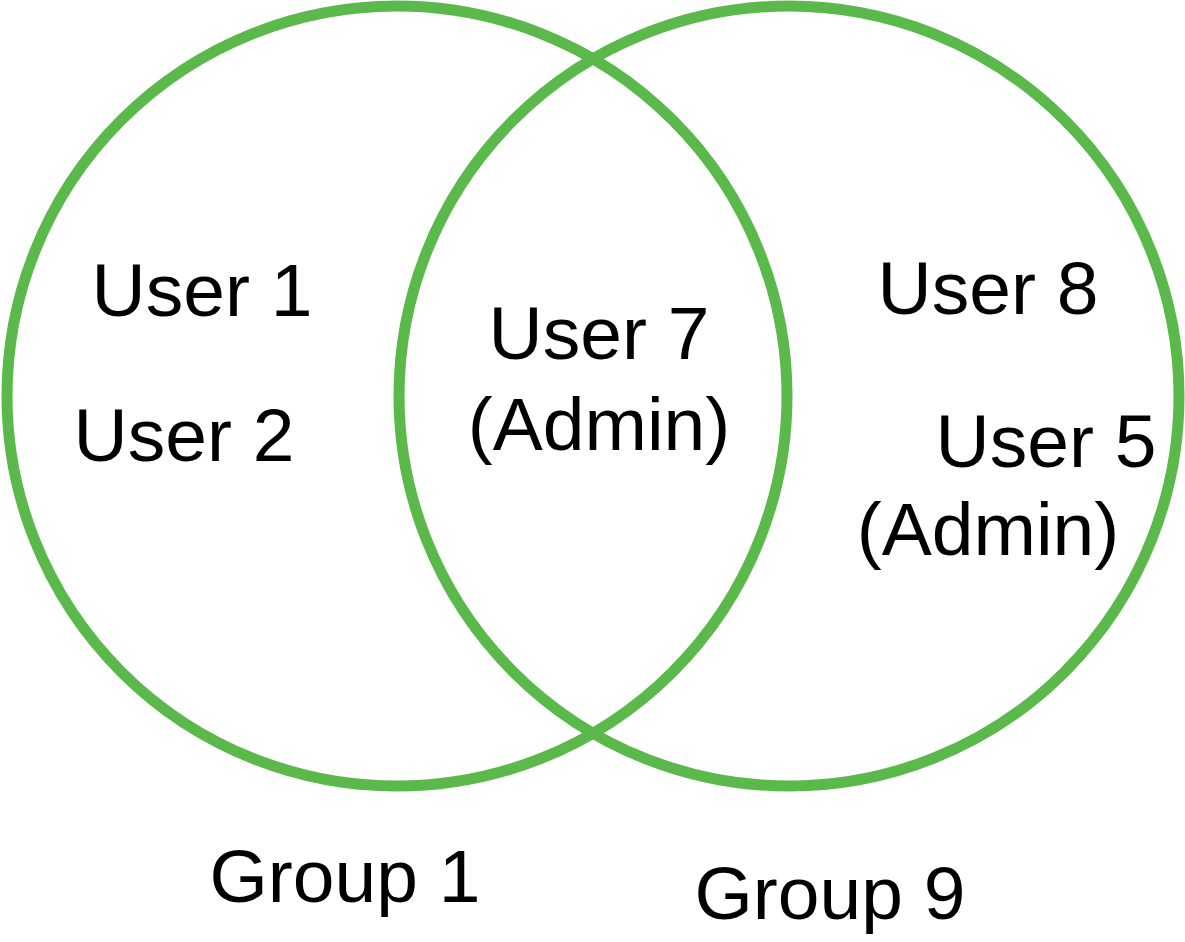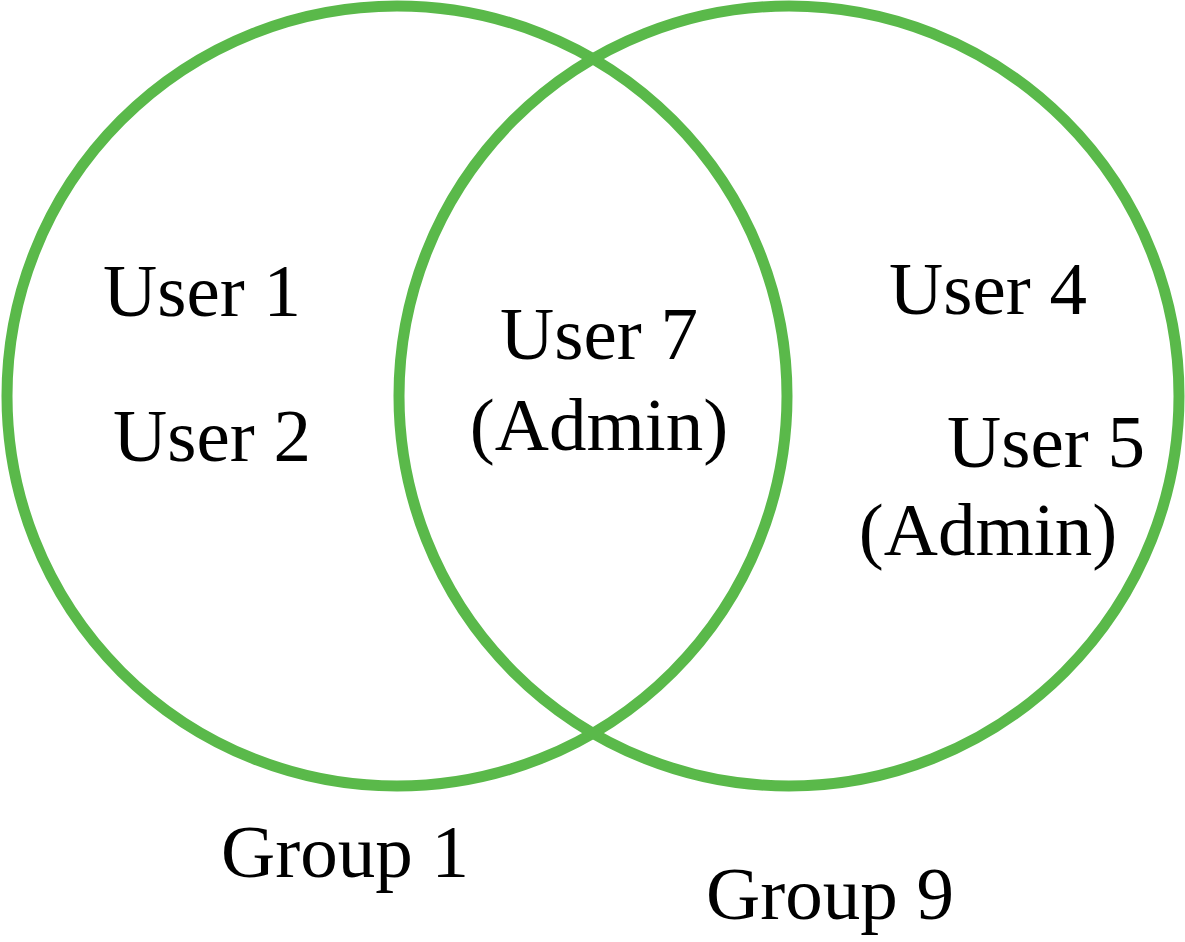--- a/index.html
+++ b/index.html
@@ -7,21 +7,21 @@
     margin: 0;
     padding: 0;
     background: #ffffff;
   }
   .venn-canvas {
     position: relative;
     width: 1185px;
     height: 942px;
     background: #ffffff;
     overflow: hidden;
-    font-family: Liberation Serif, serif;
+    font-family: Liberation Sans, sans-serif;
   }
   .venn-svg {
     position: absolute;
     left: 0;
     top: 0;
     width: 1185px;
     height: 942px;
     display: block;
   }
   .venn-circle {
@@ -32,48 +32,48 @@
     position: absolute;
     transform: translate(-50%, -50%);
     font-size: 75px;
     line-height: 1;
     color: #000000;
     white-space: nowrap;
     text-align: center;
   }
   
   .pos-user1   { left: 202px; top: 290px; }
-  .pos-user2   { left: 212px; top: 435px; }
+  .pos-user2   { left: 184px; top: 435px; }
   
   .pos-user3a  { left: 599px; top: 333px; }
   .pos-user3b  { left: 599px; top: 424px; }
   
   .pos-user4   { left: 988px; top: 288px; }
   .pos-user5a  { left: 1046px; top: 441px; }
   .pos-user5b  { left: 988px; top: 529px; }
   
-  .pos-group1  { left: 345px; top: 851px; text-align: center; }
+  .pos-group1  { left: 345px; top: 876px; text-align: center; }
   .pos-group2  { left: 830px; top: 893px; }
 </style>
 </head>
 <body>
 
 <div class="venn-canvas">
 
   <svg class="venn-svg" viewBox="0 0 1185 942">
     <circle class="venn-circle" cx="397" cy="396" r="390" stroke="#5ab94a"></circle>
     <circle class="venn-circle" cx="789" cy="396" r="390" stroke="#5ab94a"></circle>
   </svg>
 
   <div class="lbl pos-user1">User 1</div>
   <div class="lbl pos-user2">User 2</div>
 
   <div class="lbl pos-user3a">User 7</div>
   <div class="lbl pos-user3b">(Admin)</div>
 
-  <div class="lbl pos-user4">User 4</div>
+  <div class="lbl pos-user4">User 8</div>
   <div class="lbl pos-user5a">User 5</div>
   <div class="lbl pos-user5b">(Admin)</div>
 
   <div class="lbl pos-group1">Group 1</div>
   <div class="lbl pos-group2">Group 9</div>
 
 </div>
 
 </body></html>

